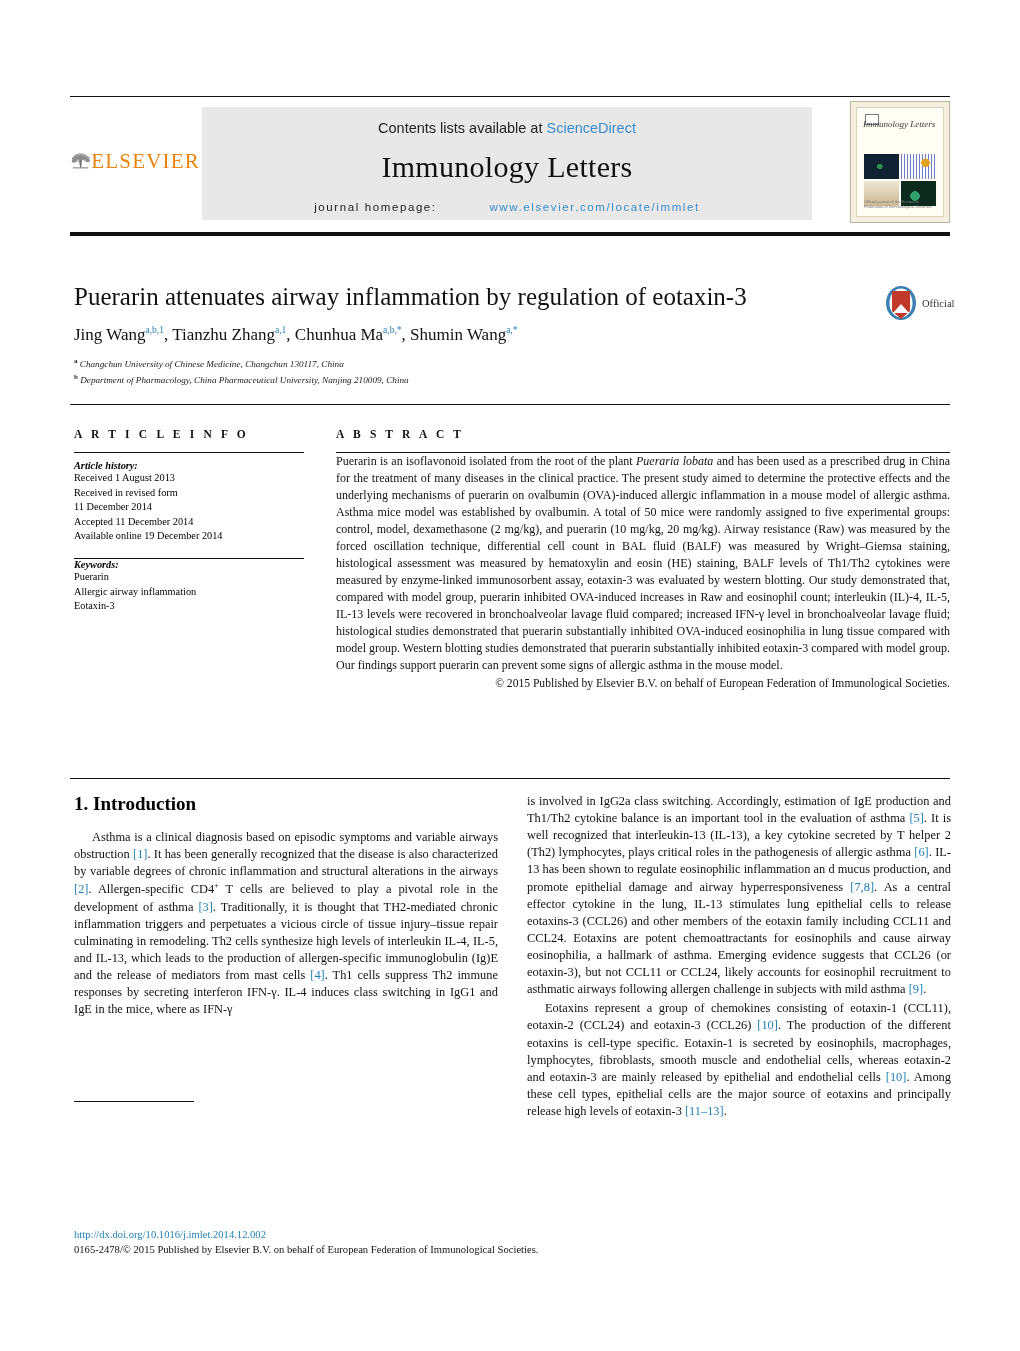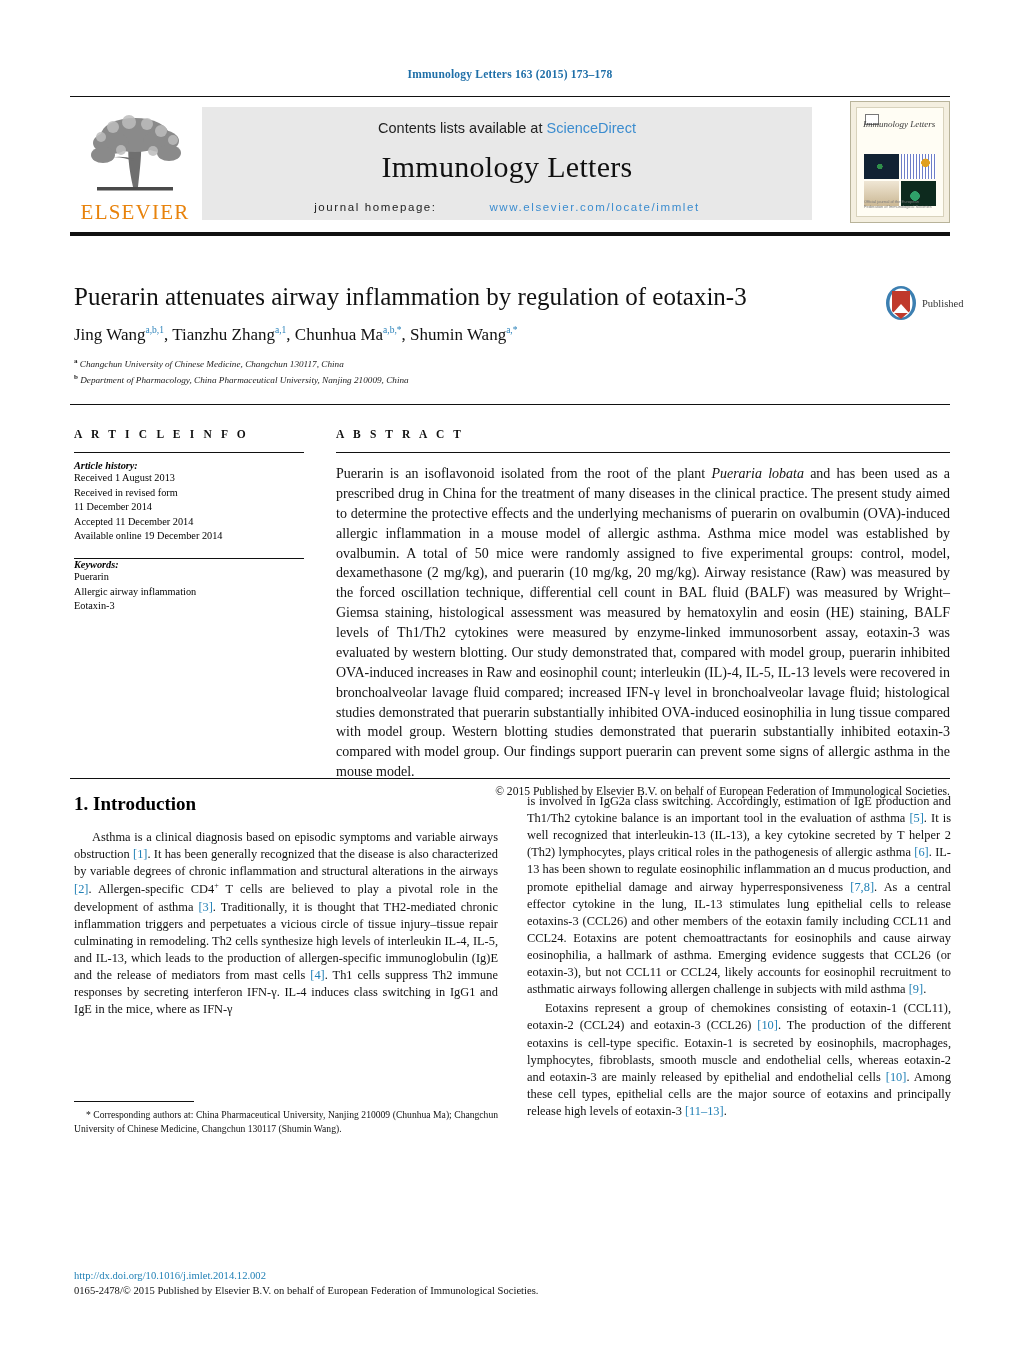--- a/index.html
+++ b/index.html
@@ -26,21 +26,21 @@
   
   .rule-top {
     position:absolute; left:70px; top:96px; width:880px;
     border-top:1.4px solid #111;
   }
   .masthead {
     position:absolute; left:70px; top:99px; width:880px; height:128px;
   }
   .elsevier-box {
     position:absolute; left:0; top:0; width:130px; height:128px;
-    display:flex; flex-direction:column; align-items:center; justify-content:flex-end;
+    display:flex; flex-direction:row; align-items:center; justify-content:flex-end;
     padding-bottom:4px;
   }
   .els-tree { width:104px; height:92px; display:block; }
   .els-word {
     font-family:"Liberation Serif", serif;
     color:#E8830C; font-size:21px; letter-spacing:1.2px;
     line-height:1; margin-top:1px;
   }
   .grey-panel {
     position:absolute; left:132px; top:8px; width:610px; height:113px;
@@ -138,22 +138,21 @@
   .hr-thin { border-top:1px solid #111; margin-top:12px; }
   .hr-thin2 { border-top:1px solid #111; margin-top:14px; }
 
   .meta-label { font-style:italic; font-weight:bold; font-size:10.3px; margin-top:7px; }
   .meta-line { font-size:10.3px; line-height:1.42; }
 
   .kw-label { font-style:italic; font-weight:bold; font-size:10.3px; }
   .kw-line { font-size:10.3px; line-height:1.42; }
 
   .abstract-body {
-    margin-top:11px;
-    font-size:14px; line-height:1.42;
+    font-size:12px; line-height:1.42;
     text-align:justify; text-justify:inter-word;
     color:#111;
   }
   .abstract-body i { font-style:italic; }
   .abs-copy {
     margin-top:2px; font-size:11.6px; line-height:1.42;
     text-align:right; color:#111;
   }
   .rule-sec2 {
     position:absolute; left:70px; top:778px; width:880px;
@@ -186,31 +185,30 @@
   .footnotes {
     position:absolute; left:74px; top:1108px; width:424px;
     font-size:9.6px; line-height:1.45; color:#111;
     text-align:justify;
   }
   .footnotes .fi { font-style:italic; font-weight:bold; }
   .footnotes a, .mail { color:#1f7fb5; text-decoration:none; }
   .fn-indent { text-indent:12px; }
 
   .docfoot {
-    position:absolute; left:74px; top:1268px; width:700px;
+    position:absolute; left:74px; top:1227px; width:700px;
   }
   .doi { font-size:10.6px; color:#1f7fb5; line-height:1.45; }
   .issn { font-size:10.6px; color:#111; line-height:1.45; }
 </style>
 </head>
 <body>
 
 <div class="page">
 
-  <div class="runhead">Immunology Letters 163 (2015) 173–178</div>
 
   <div class="rule-top"></div>
 
   <div class="masthead">
 
     <div class="elsevier-box">
       <svg class="els-tree" viewBox="0 0 104 92">
         <g fill="#6f6f6f">
           <path d="M50 78 C46 60 44 44 46 28 C47 22 50 18 53 18 C56 18 58 22 58 28 C59 44 57 60 55 78 Z"></path>
           <path d="M52 40 C40 34 30 30 22 33 C30 30 40 33 52 38 Z"></path>
@@ -268,21 +266,21 @@
 
   <div class="title">Puerarin attenuates airway inflammation by regulation of eotaxin-3</div>
 
   <div class="crossmark">
     <svg class="cm-badge" viewBox="0 0 34 36">
       <ellipse cx="17" cy="18" rx="15" ry="17" fill="#3c7fb1"></ellipse>
       <ellipse cx="17" cy="18" rx="11.5" ry="14.5" fill="#ffffff"></ellipse>
       <path d="M8 6 h18 v20 l-9 8 l-9 -8 Z" fill="#c0392b"></path>
       <path d="M17 19 l8 9 h-16 Z" fill="#ffffff"></path>
     </svg>
-    <span class="cm-text">Published</span>
+    <span class="cm-text">Official</span>
   </div>
 
   <div class="authors">
     <span><span>Jing Wang</span><sup>a,b,1</sup></span><span>, </span><span><span>Tianzhu Zhang</span><sup>a,1</sup></span><span>, </span><span><span>Chunhua Ma</span><sup>a,b,*</sup></span><span>, </span><span><span>Shumin Wang</span><sup>a,*</sup></span>
   </div>
 
   <div class="affils">
     <div><sup>a</sup> <span>Changchun University of Chinese Medicine, Changchun 130117, China</span></div>
     <div><sup>b</sup> <span>Department of Pharmacology, China Pharmaceutical University, Nanjing 210009, China</span></div>
   </div>
@@ -319,21 +317,20 @@
     <p class="para"><span>Asthma is a clinical diagnosis based on episodic symptoms and variable airways obstruction </span><span class="ref">[1]</span><span>. It has been generally recognized that the disease is also characterized by variable degrees of chronic inflammation and structural alterations in the airways </span><span class="ref">[2]</span><span>. Allergen-specific CD4</span><sup>+</sup><span> T cells are believed to play a pivotal role in the development of asthma </span><span class="ref">[3]</span><span>. Traditionally, it is thought that TH2-mediated chronic inflammation triggers and perpetuates a vicious circle of tissue injury–tissue repair culminating in remodeling. Th2 cells synthesize high levels of interleukin IL-4, IL-5, and IL-13, which leads to the production of allergen-specific immunoglobulin (Ig)E and the release of mediators from mast cells </span><span class="ref">[4]</span><span>. Th1 cells suppress Th2 immune responses by secreting interferon IFN-γ. IL-4 induces class switching in IgG1 and IgE in the mice, where as IFN-γ</span></p>
   </div>
 
   <div class="col-right">
     <p class="para" style="text-indent:0"><span>is involved in IgG2a class switching. Accordingly, estimation of IgE production and Th1/Th2 cytokine balance is an important tool in the evaluation of asthma </span><span class="ref">[5]</span><span>. It is well recognized that interleukin-13 (IL-13), a key cytokine secreted by T helper 2 (Th2) lymphocytes, plays critical roles in the pathogenesis of allergic asthma </span><span class="ref">[6]</span><span>. IL-13 has been shown to regulate eosinophilic inflammation an d mucus production, and promote epithelial damage and airway hyperresponsiveness </span><span class="ref">[7,8]</span><span>. As a central effector cytokine in the lung, IL-13 stimulates lung epithelial cells to release eotaxins-3 (CCL26) and other members of the eotaxin family including CCL11 and CCL24. Eotaxins are potent chemoattractants for eosinophils and cause airway eosinophilia, a hallmark of asthma. Emerging evidence suggests that CCL26 (or eotaxin-3), but not CCL11 or CCL24, likely accounts for eosinophil recruitment to asthmatic airways following allergen challenge in subjects with mild asthma </span><span class="ref">[9]</span><span>.</span></p>
     <p class="para"><span>Eotaxins represent a group of chemokines consisting of eotaxin-1 (CCL11), eotaxin-2 (CCL24) and eotaxin-3 (CCL26) </span><span class="ref">[10]</span><span>. The production of the different eotaxins is cell-type specific. Eotaxin-1 is secreted by eosinophils, macrophages, lymphocytes, fibroblasts, smooth muscle and endothelial cells, whereas eotaxin-2 and eotaxin-3 are mainly released by epithelial and endothelial cells </span><span class="ref">[10]</span><span>. Among these cell types, epithelial cells are the major source of eotaxins and principally release high levels of eotaxin-3 </span><span class="ref">[11–13]</span><span>.</span></p>
   </div>
 
   <div class="foot-rule"></div>
   <div class="footnotes">
-    <div class="fn-indent"><span>*</span><span> Corresponding authors at: China Pharmaceutical University, Nanjing 210009 (Chunhua Ma); Changchun University of Chinese Medicine, Changchun 130117 (Shumin Wang).</span></div>
   </div>
 
   <div class="docfoot">
     <div class="doi">http://dx.doi.org/10.1016/j.imlet.2014.12.002</div>
     <div class="issn">0165-2478/© 2015 Published by Elsevier B.V. on behalf of European Federation of Immunological Societies.</div>
   </div>
 
 </div>
 
 </body></html>

